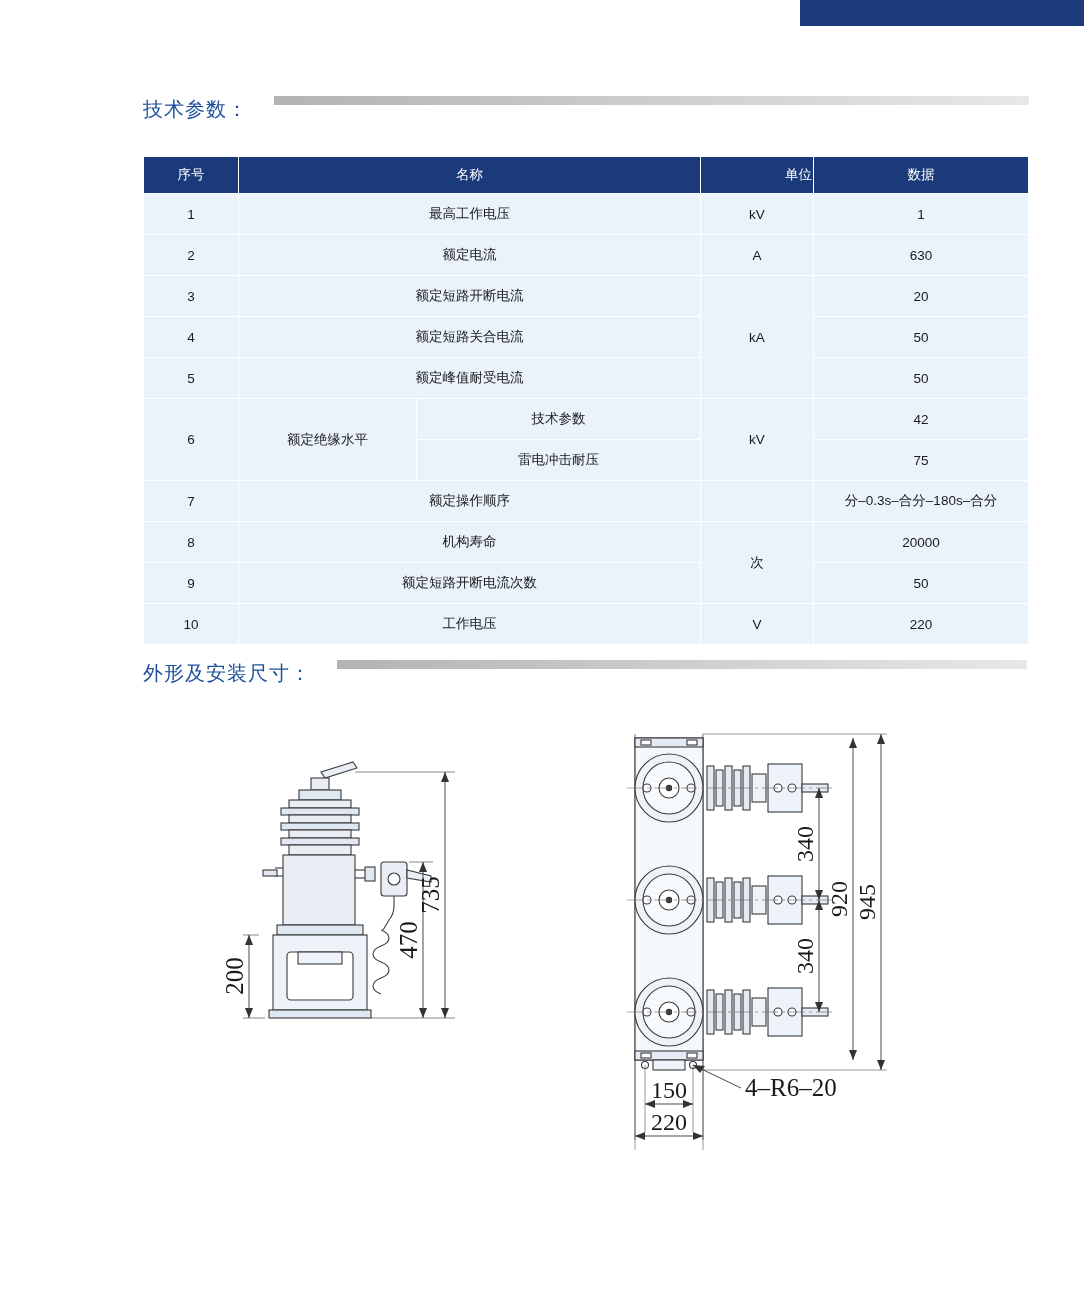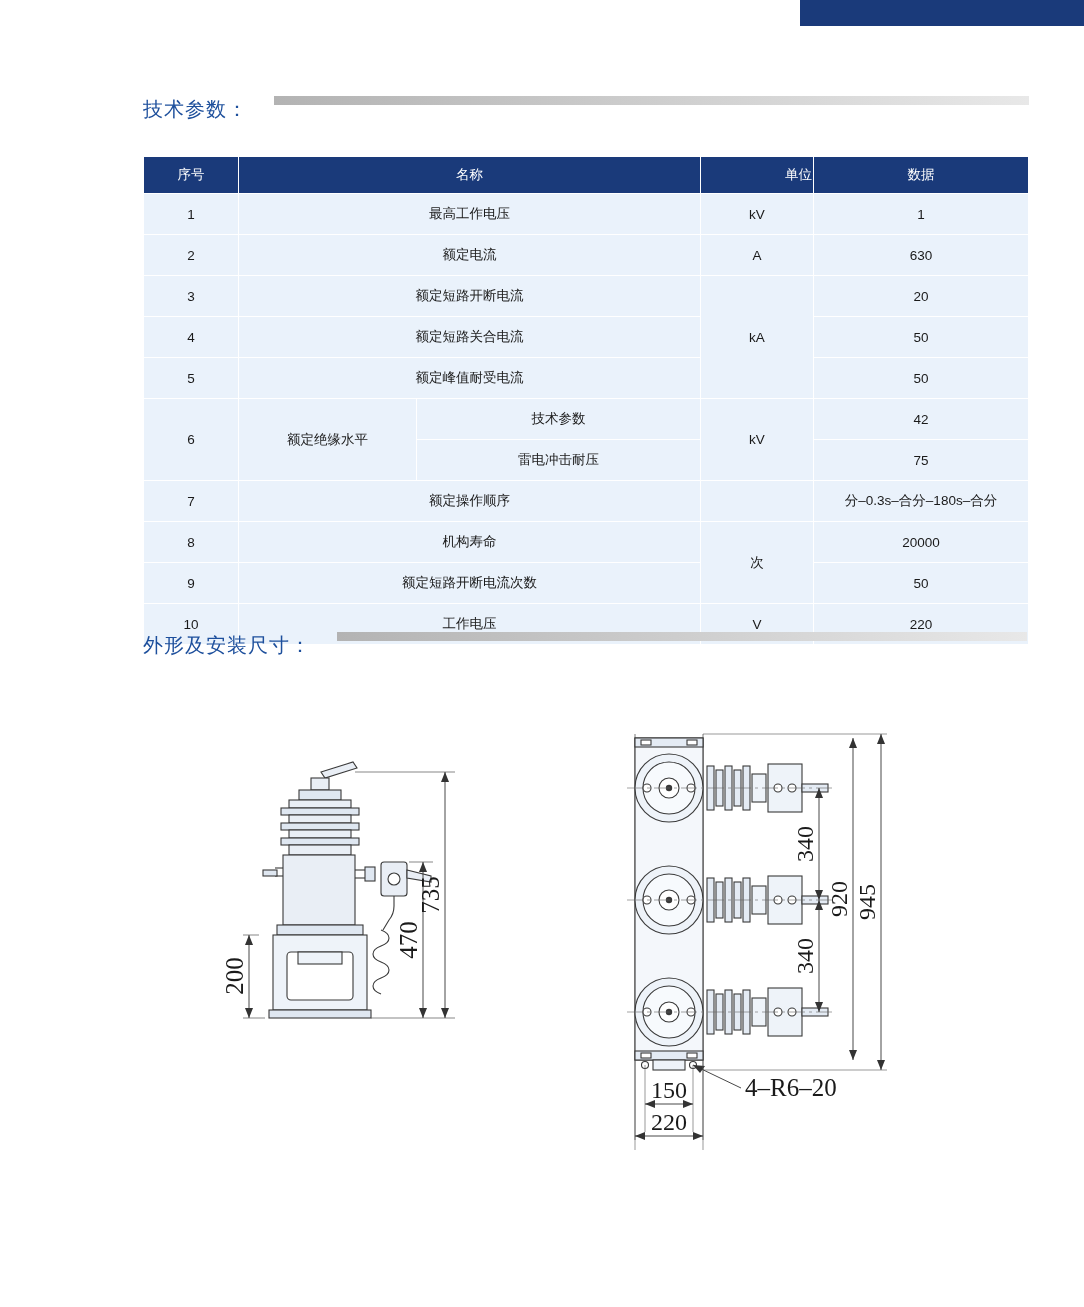--- a/index.html
+++ b/index.html
@@ -67,21 +67,21 @@
     height: 38px;
     text-align: center;
     color: #1a1a1a;
   }
   .col-no { width: 92px; }
   .col-name { width: 470px; }
   .col-unit { width: 110px; text-align: right; }
   .col-data { width: 212px; }
 
   
-  #sec-dims { top: 632px; left: 143px; width: 886px; }
+  #sec-dims { top: 660px; left: 143px; width: 886px; }
   #sec-dims .section-rule { width: 690px; }
 
   
   .drawings {
     position: absolute;
     top: 720px;
     left: 143px;
     width: 886px;
     height: 480px;
   }

